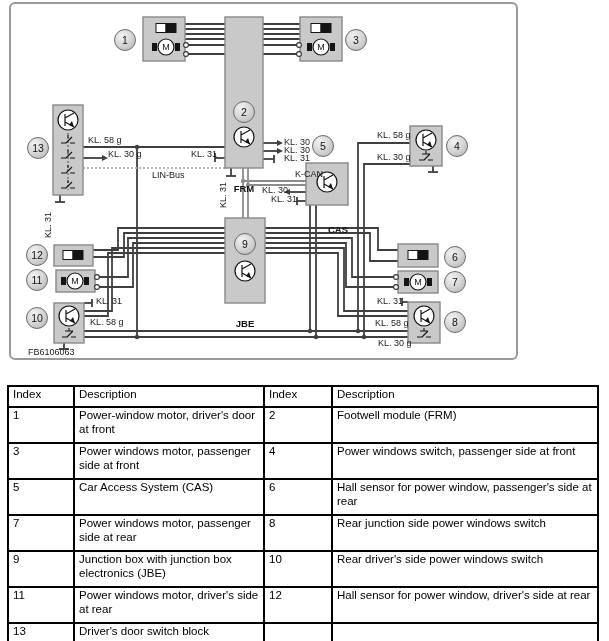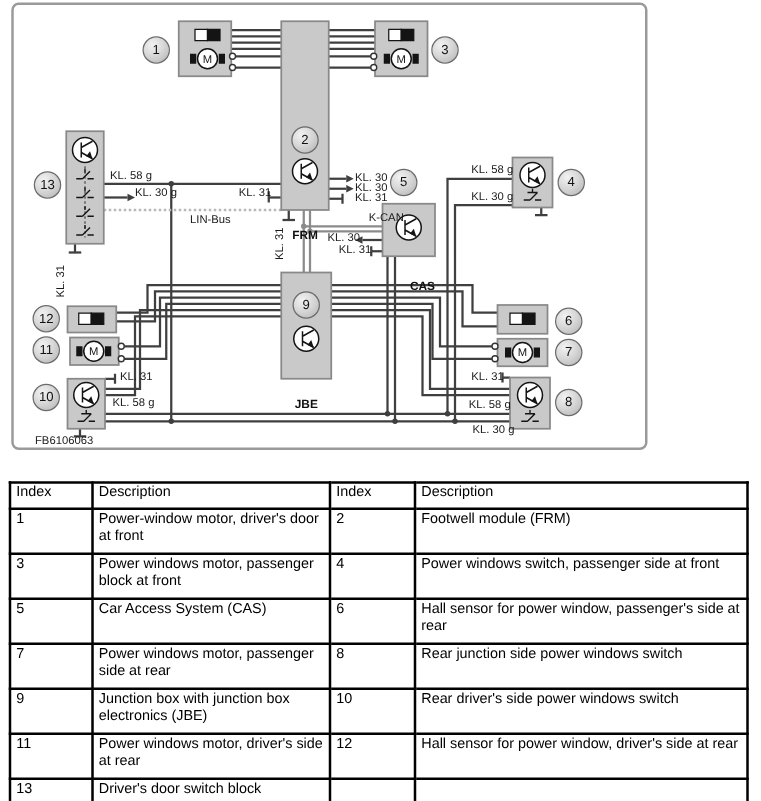--- a/index.html
+++ b/index.html
@@ -316,21 +316,21 @@
       </thead>
     <tbody id="legend-body">
         <tr>
           <td>1</td>
           <td>Power-window motor, driver's door at front</td>
           <td>2</td>
           <td>Footwell module (FRM)</td>
         </tr>
         <tr>
           <td>3</td>
-          <td>Power windows motor, passenger block at front</td>
+          <td>Power windows motor, passenger side at front</td>
           <td>4</td>
           <td>Power windows switch, passenger side at front</td>
         </tr>
         <tr>
           <td>5</td>
           <td>Car Access System (CAS)</td>
           <td>6</td>
           <td>Hall sensor for power window, passenger's side at rear</td>
         </tr>
         <tr>

